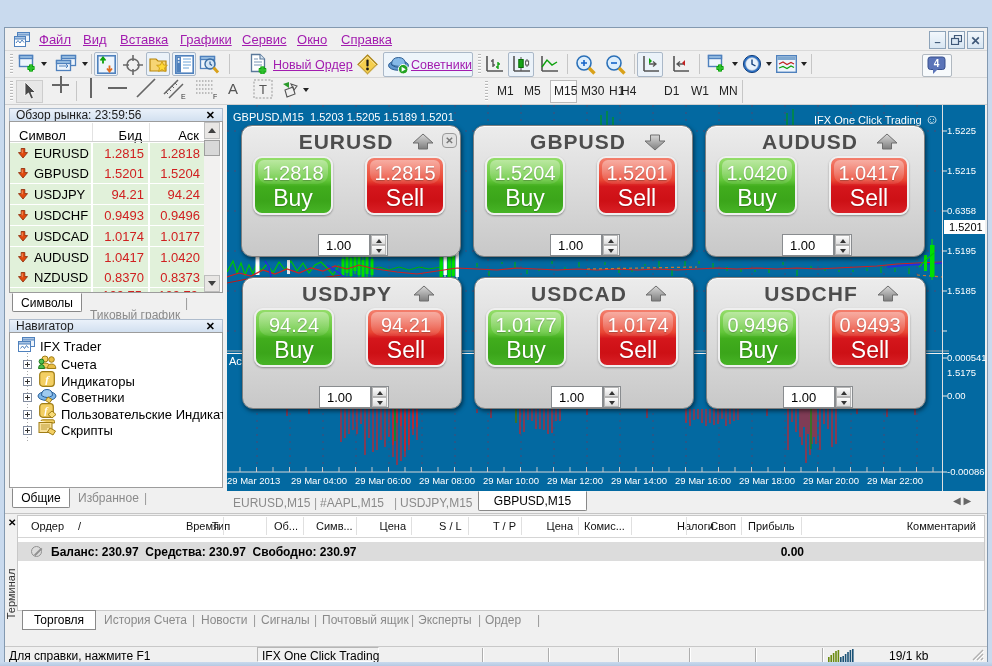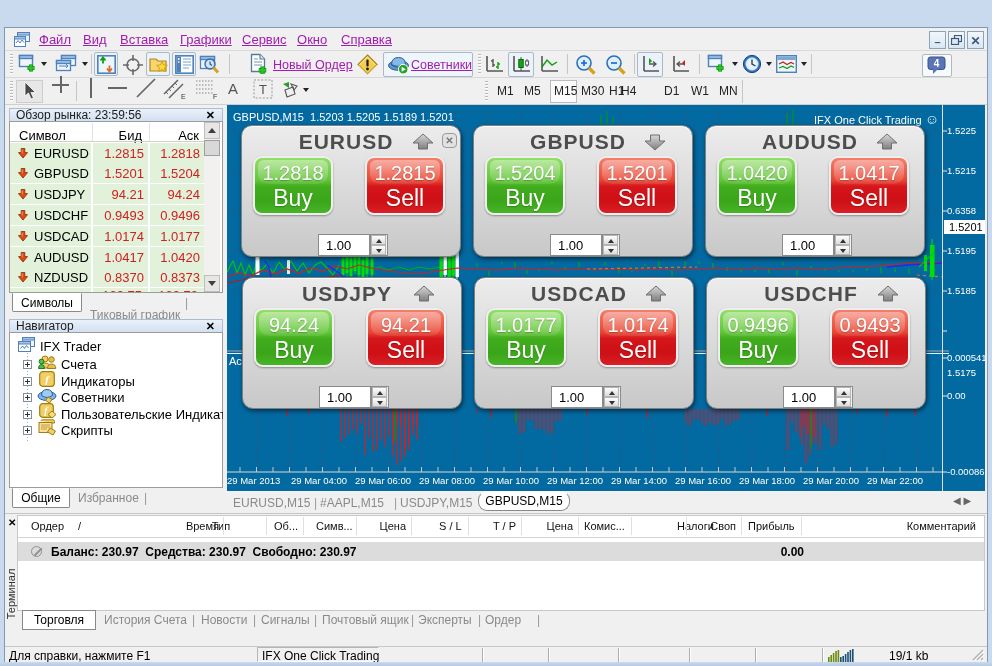--- a/index.html
+++ b/index.html
@@ -871,21 +871,21 @@
             </span>
           </div>
         </div>
       </div>
       <div class="abs" style="left:222px;top:463px;width:758px;height:23px;background:#f0f0f0;"></div>
       <div class="tab-in" style="left:228px;top:468px;">EURUSD,M15</div>
       <div class="ttab-sep" style="left:309px;top:468px;">|</div>
       <div class="tab-in" style="left:315px;top:468px;">#AAPL,M15</div>
       <div class="ttab-sep" style="left:389px;top:468px;">|</div>
       <div class="tab-in" style="left:395px;top:468px;">USDJPY,M15</div>
-      <div class="tab-act" style="left:473px;top:463px;width:92px;height:20px;line-height:19px;border-radius:9px;">GBPUSD,M15</div>
+      <div class="tab-act" style="left:473px;top:463px;width:109px;height:20px;line-height:19px;">GBPUSD,M15</div>
       <div class="abs" style="left:948px;top:467px;font-size:10px;color:#666;">◀&nbsp;▶</div>
       <div class="abs" style="left:0;top:485px;width:982px;height:133px;background:#f0f0f0;border-top:1px solid #c5c5c5;"></div>
       <div class="abs" style="left:3px;top:489px;font-size:10px;font-weight:bold;color:#000;">✕</div>
       <div class="abs" style="left:-24px;top:560px;font-size:11px;color:#333;transform:rotate(-90deg);transform-origin:center;width:60px;text-align:center;">Терминал</div>
       <div class="abs" style="left:12px;top:487px;width:968px;height:96px;background:#fff;border:1px solid #c8c8c8;"></div>
       <div class="thdr" style="left:26px;top:492px;">Ордер</div>
       <div class="thdr" style="left:73px;top:492px;">/</div>
       <div class="thdr" style="left:134px;top:492px;width:80px;text-align:right;">Время</div>
       <div class="thdr" style="left:176px;top:492px;width:80px;text-align:center;">Тип</div>
       <div class="thdr" style="left:269px;top:492px;">Об...</div>

